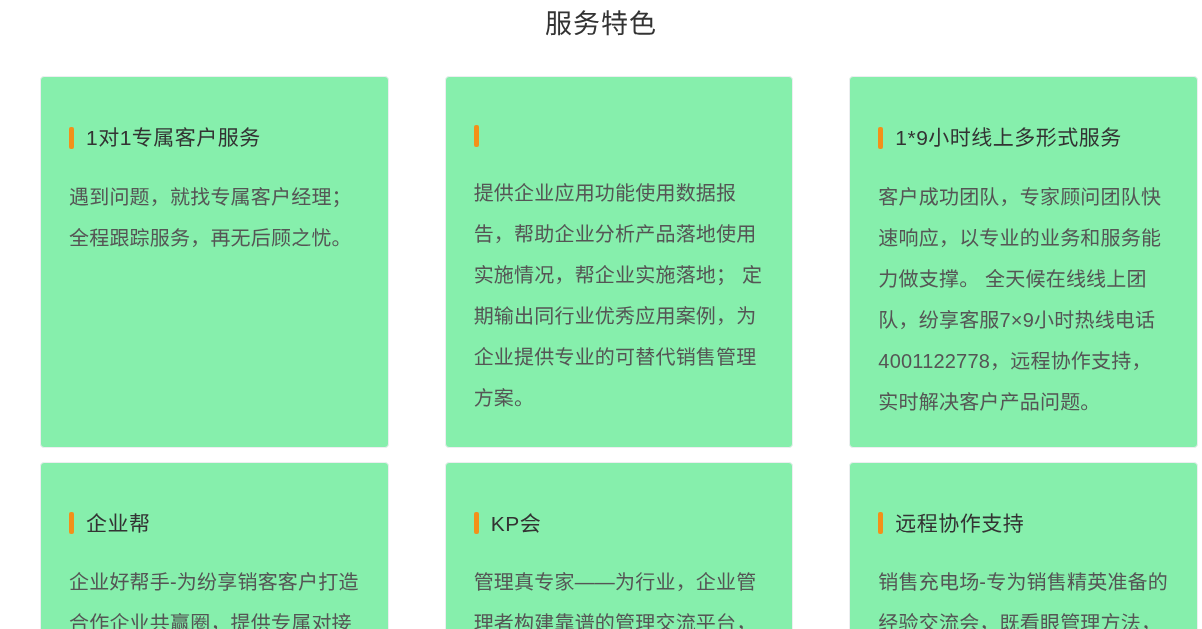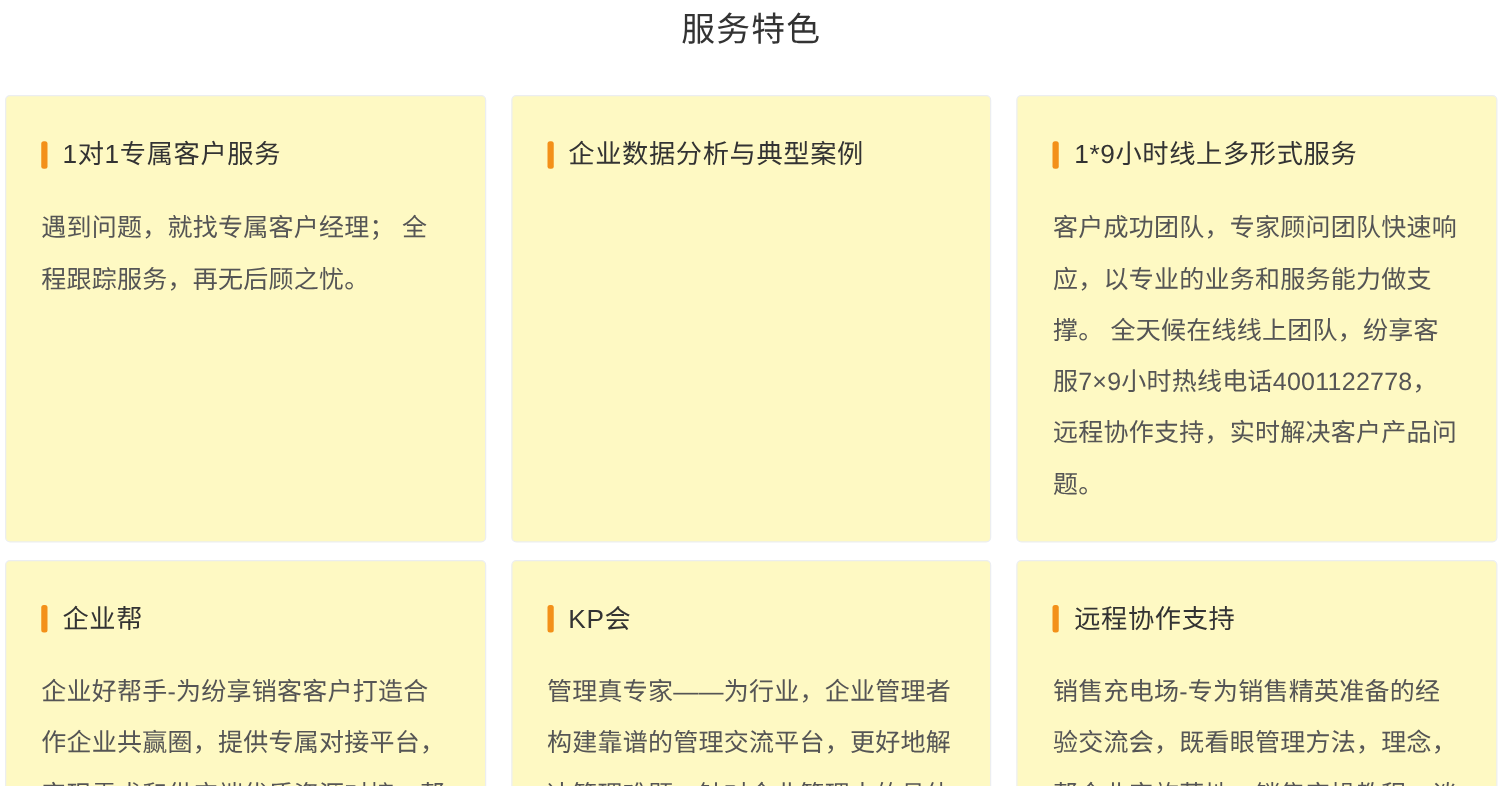--- a/index.html
+++ b/index.html
@@ -33,26 +33,27 @@
   }
   .cards-grid {
     margin-top: 36px;
     padding: 0 4px;
     display: grid;
     grid-template-columns: repeat(3, 1fr);
     column-gap: 20px;
     row-gap: 14px;
   }
   .card {
-    background: #fef9c3;
+    background: #86efac;
     border: 1px solid #eceef0;
     border-radius: 4px;
     box-sizing: border-box;
-    padding: 34px 28px 24px 28px;
+    padding: 48px 28px 24px 28px;
     min-height: 274px;
+    margin-left: 36px;
   }
   .card-head {
     display: flex;
     align-items: center;
     gap: 12px;
     margin-bottom: 26px;
   }
   .bar-icon {
     display: inline-block;
     width: 5px;
@@ -89,22 +90,22 @@
       <div class="card-head">
         <span class="bar-icon"></span>
         <span class="card-title">1对1专属客户服务</span>
       </div>
       <div class="card-body">遇到问题，就找专属客户经理； 全程跟踪服务，再无后顾之忧。</div>
     </div>
 
     <div class="card">
       <div class="card-head">
         <span class="bar-icon"></span>
-        <span class="card-title">企业数据分析与典型案例</span>
       </div>
+      <div class="card-body">提供企业应用功能使用数据报告，帮助企业分析产品落地使用实施情况，帮企业实施落地； 定期输出同行业优秀应用案例，为企业提供专业的可替代销售管理方案。</div>
     </div>
 
     <div class="card">
       <div class="card-head">
         <span class="bar-icon"></span>
         <span class="card-title">1*9小时线上多形式服务</span>
       </div>
       <div class="card-body">客户成功团队，专家顾问团队快速响应，以专业的业务和服务能力做支撑。 全天候在线线上团队，纷享客服7×9小时热线电话4001122778，远程协作支持，实时解决客户产品问题。</div>
     </div>
 

